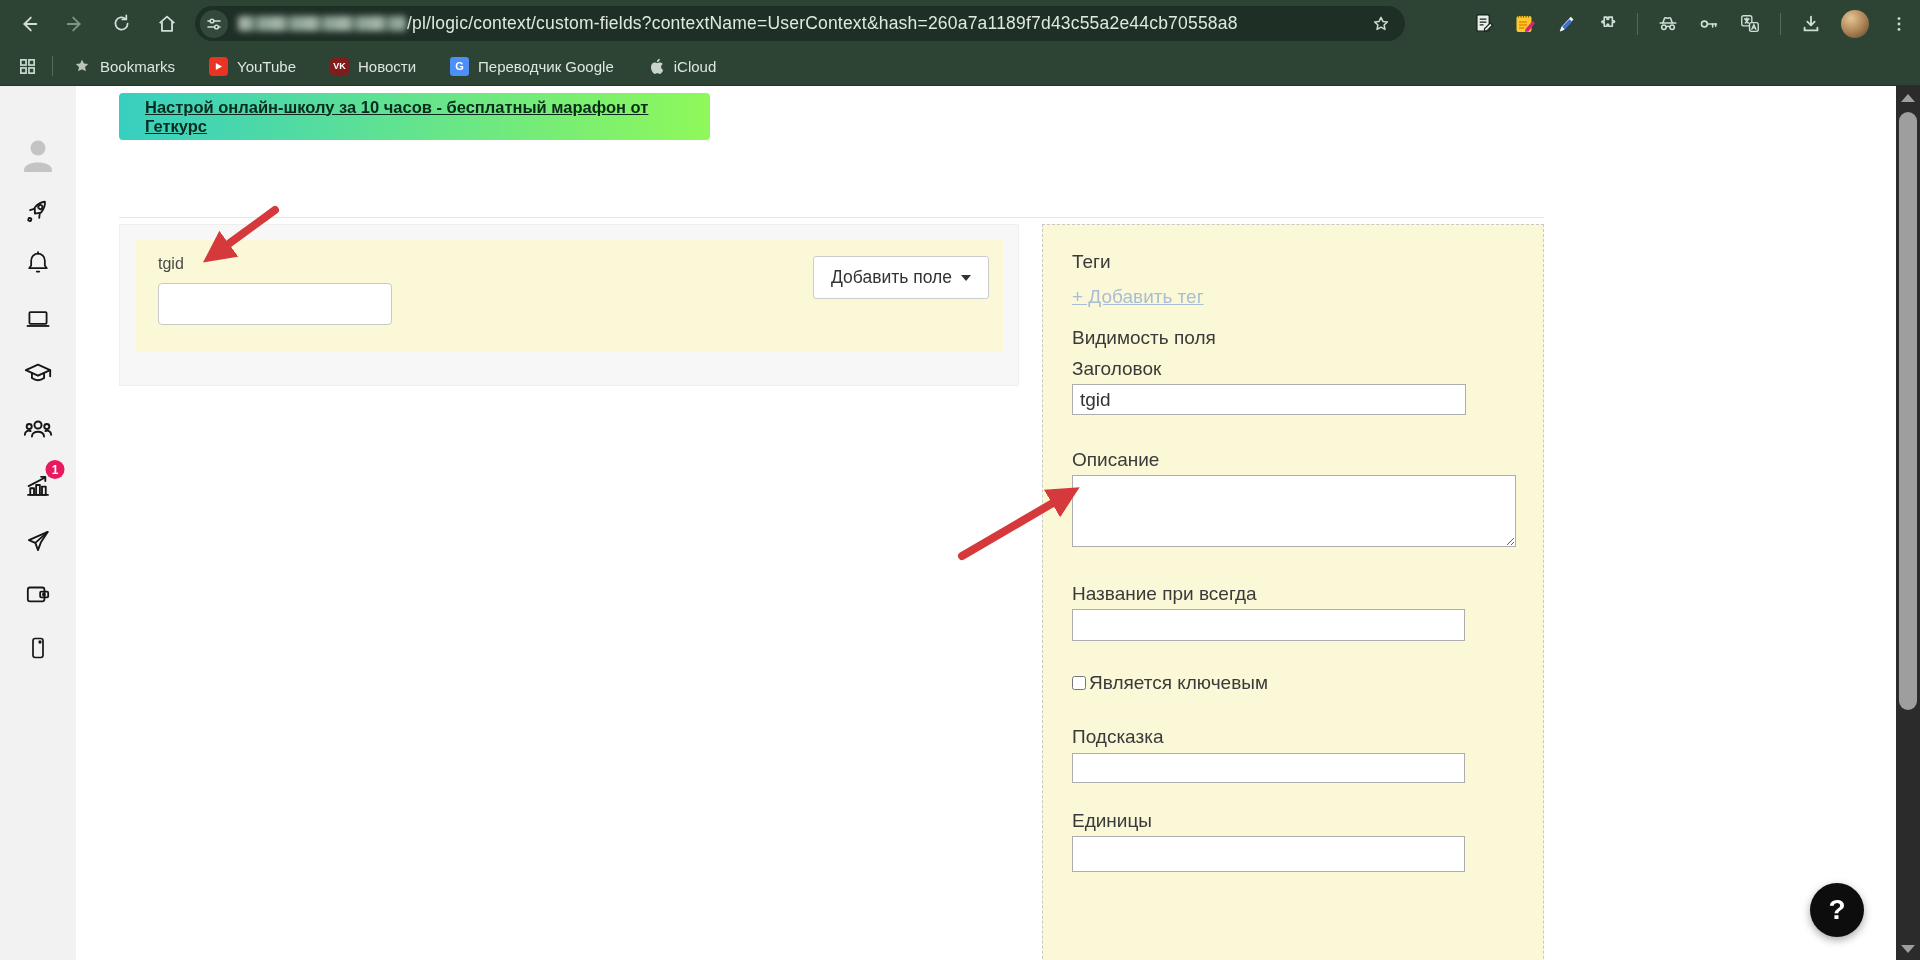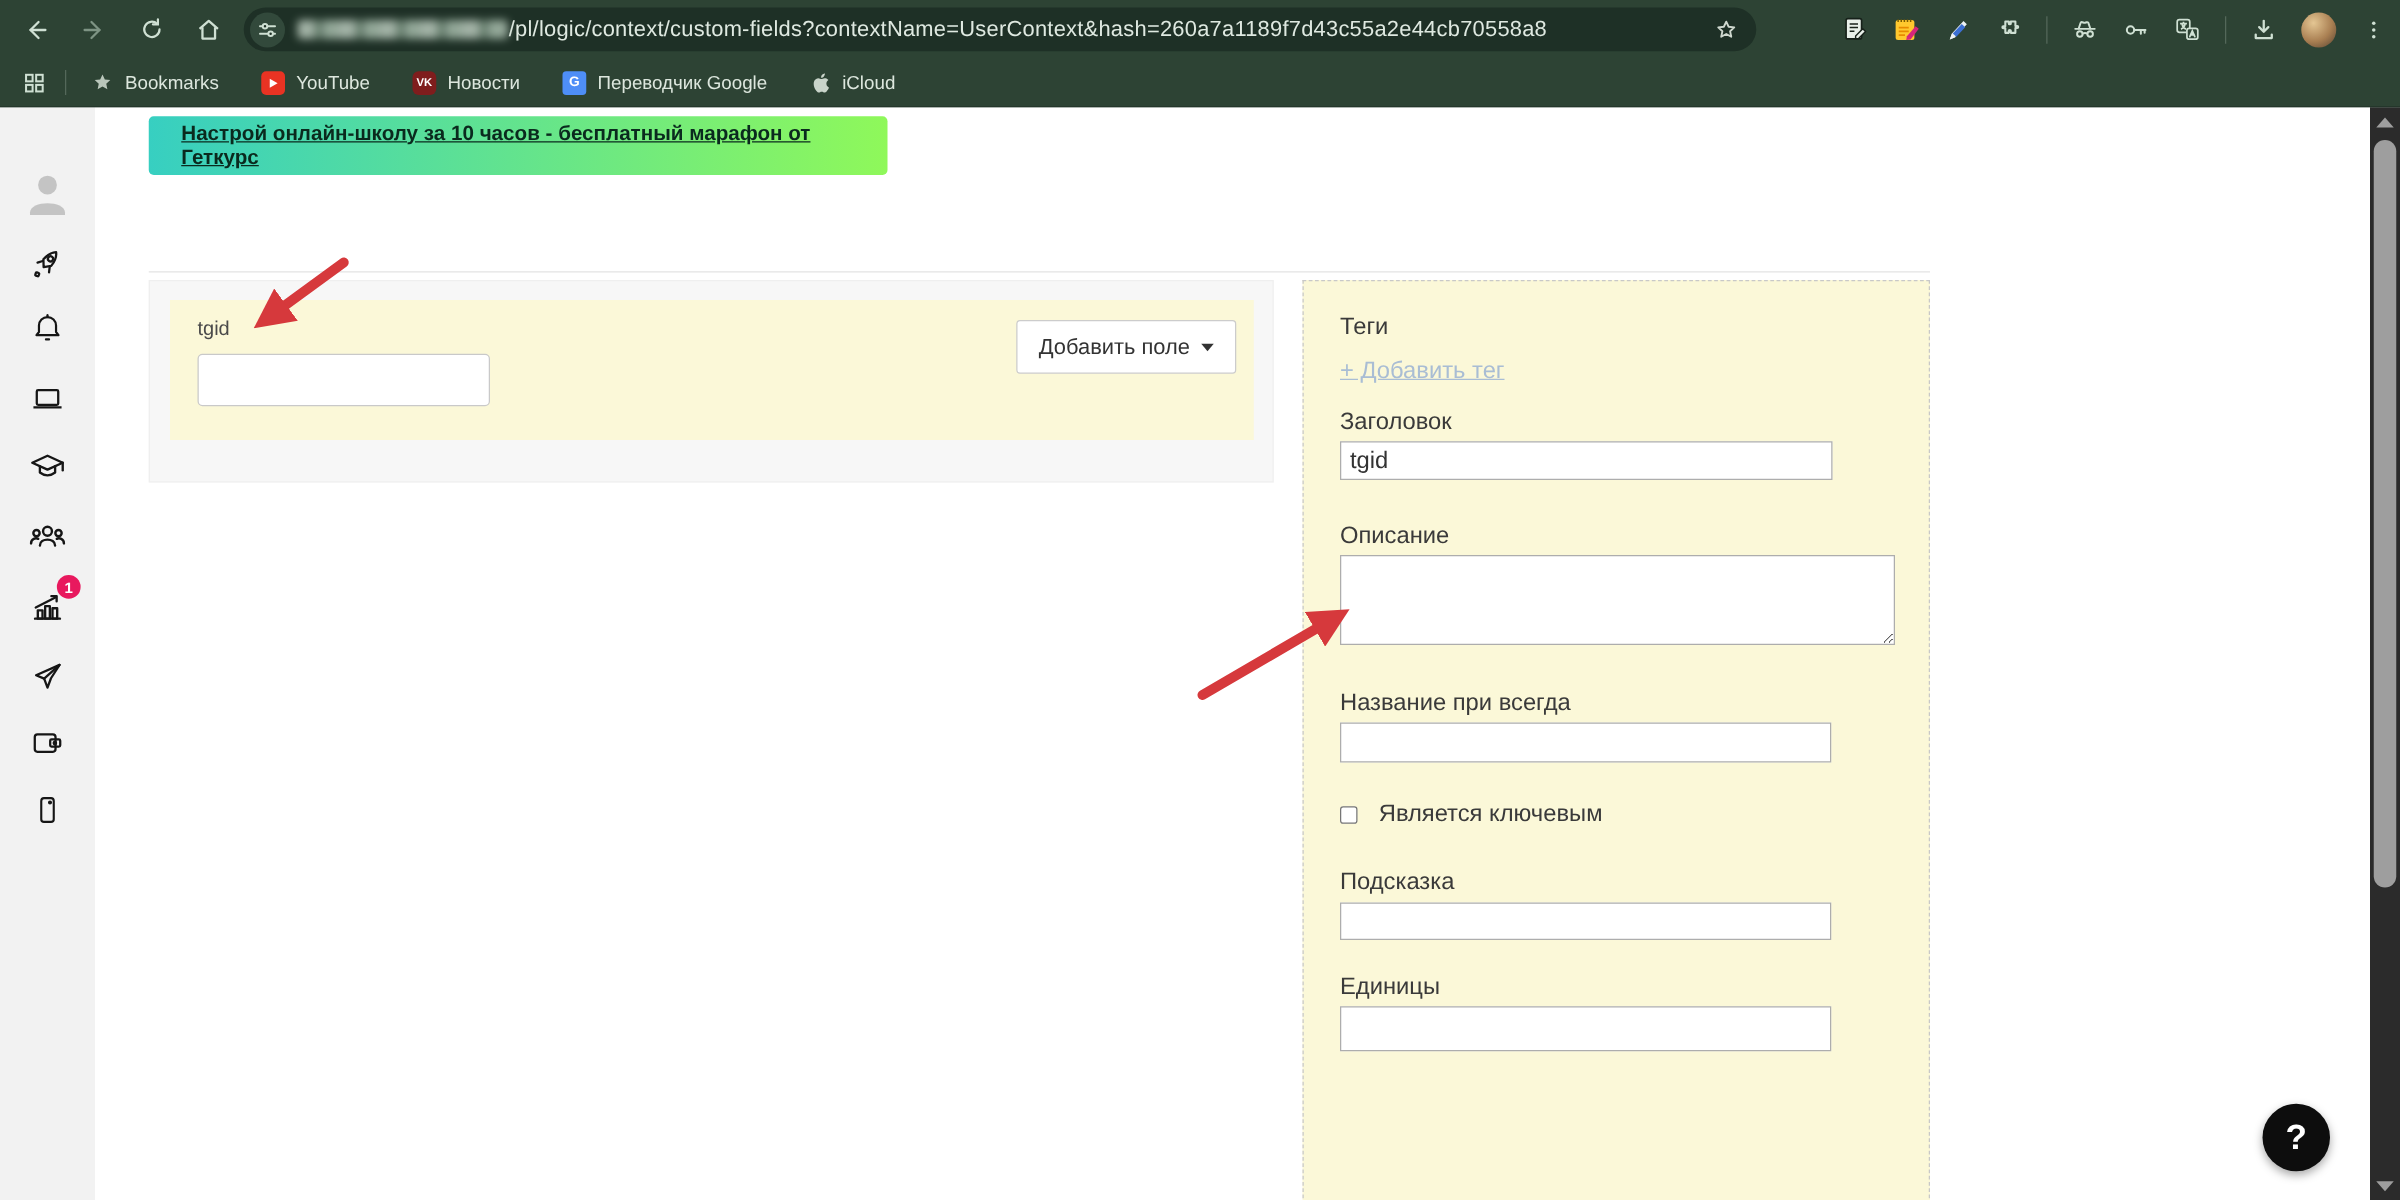--- a/index.html
+++ b/index.html
@@ -83,21 +83,21 @@
   .rp-link { font-size:19px; color:#a9bdd4; text-decoration:underline; cursor:pointer; display:inline-block; }
   .sel-box { width:443px; height:44px; background:#fff; border:1px solid #9d9d9d; border-radius:8px;
              display:flex; align-items:center; padding-left:17px; font-size:19px; color:#333;
              position:relative; cursor:pointer; }
   .sel-box svg { position:absolute; right:14px; top:17px; }
   .rp-input { display:block; background:#fff; border:1px solid #adadad; font-size:19px; color:#333;
               padding:0 7px; font-family:"Liberation Sans", sans-serif; }
   .rp-area { display:block; background:#fff; border:1px solid #adadad; font-size:19px; color:#333;
              padding:4px 7px; width:444px; height:72px; resize:both;
              font-family:"Liberation Sans", sans-serif; }
-  .chk-row { display:flex; align-items:center; gap:17px; }
+  .chk-row { display:flex; align-items:center; gap:3px; }
   .chk-row input { width:14px; height:14px; cursor:pointer; }
 
   
   .red-arrow { position:absolute; pointer-events:none; }
   .help-fab { position:absolute; left:1734px; top:797px; width:54px; height:54px; border-radius:50%;
               background:#0d0d0d; color:#fff; font-size:28px; font-weight:bold; display:flex;
               align-items:center; justify-content:center; cursor:pointer;
               box-shadow:0 3px 8px rgba(0,0,0,.35); }
 </style>
 </head>
@@ -362,20 +362,21 @@
         <div class="add-field-btn">
           <span>Добавить поле</span>
           <span class="caret-down"></span>
         </div>
       </div>
     </div>
 
     <div class="rpanel">
       <span class="rp-label" style="margin-bottom:13px">Теги</span>
       <span class="rp-link" style="margin-bottom:19px">+ Добавить тег</span>
+      <span class="rp-label" style="margin-bottom:9px">Видимость поля</span>
 
 
       <span class="rp-label" style="margin-bottom:4px">Заголовок</span>
       <input class="rp-input" style="width: 394px; height: 31px; margin-bottom: 34px;" type="text" value="tgid">
 
       <span class="rp-label" style="margin-bottom:4px">Описание</span>
       <textarea class="rp-area" style="margin-bottom: 36px;" value=""></textarea>
 
       <span class="rp-label" style="margin-bottom:4px">Название при всегда</span>
       <input class="rp-input" style="width: 393px; height: 32px; margin-bottom: 31px;" type="text" value="">

